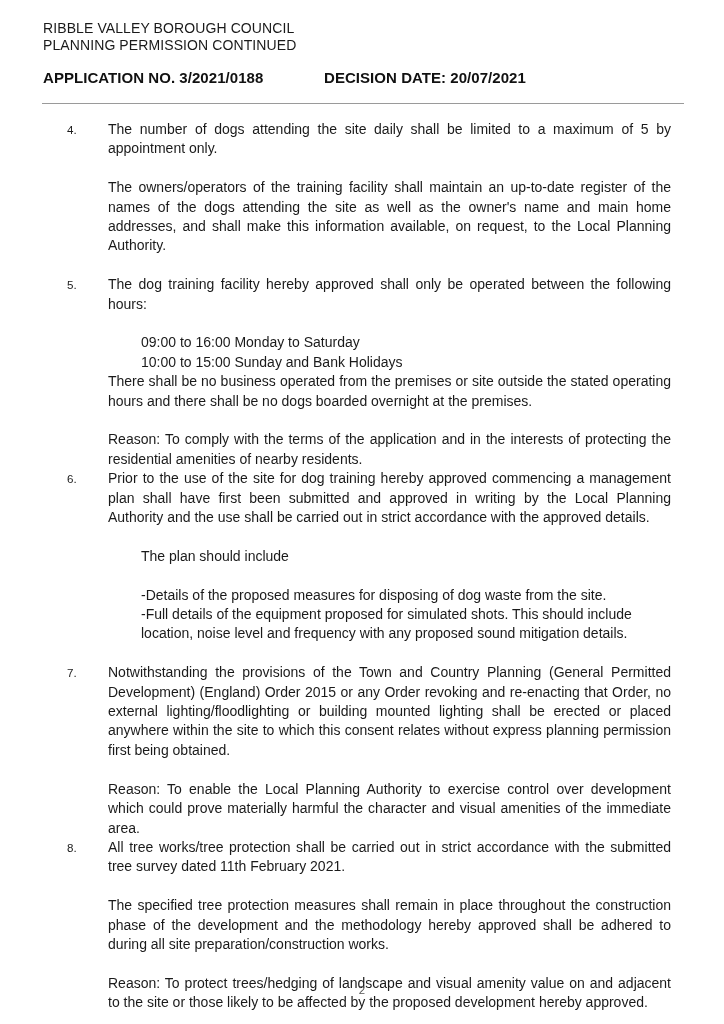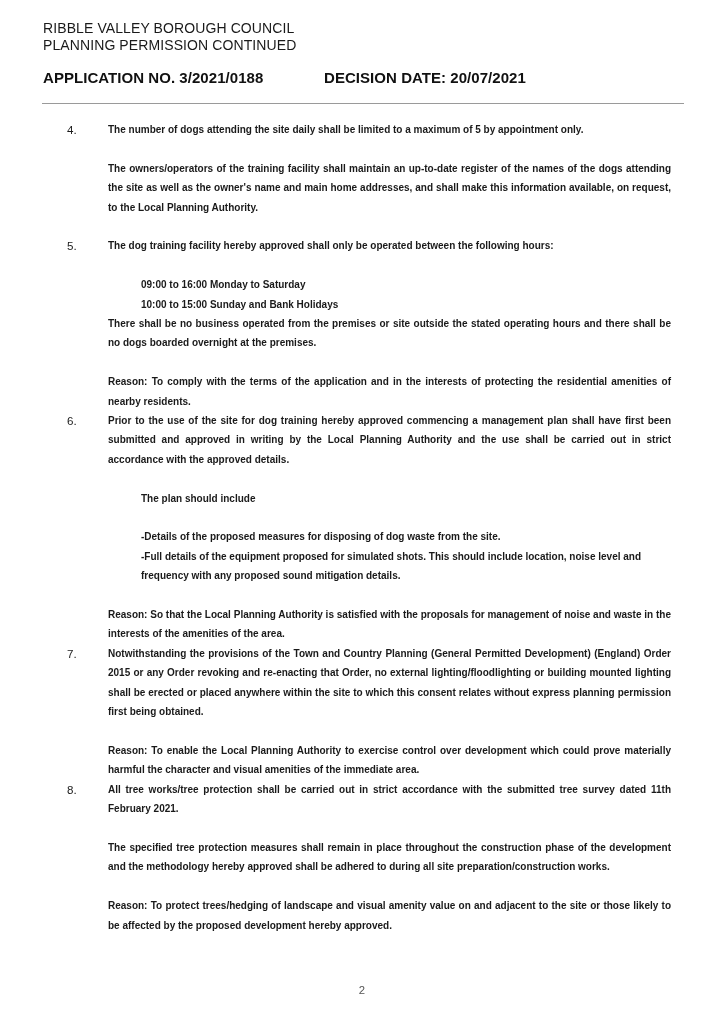--- a/index.html
+++ b/index.html
@@ -85,28 +85,27 @@
   .block .num {
     position: absolute;
     left: 67px;
     top: 0;
     width: 30px;
     font-size: 11.6px;
     line-height: 19.4px;
     text-align: left;
   }
   .para {
-    font-size: 10px;
+    font-size: 14px;
     line-height: 19.4px;
     margin: 0;
     text-align: justify;
     text-justify: inter-word;
     color: #1a1a1a;
     hyphens: none;
-    font-weight: bold;
   }
   .para.left {
     text-align: left;
     margin-left: 33px;
   }
   .spacer {
     height: 19.4px;
   }
 
   .page-number {
@@ -156,21 +155,20 @@
       </div>
       <div class="block">
         <div class="num">6.</div>
         <p class="para">Prior to the use of the site for dog training hereby approved commencing a management plan shall have first been submitted and approved in writing by the Local Planning Authority and the use shall be carried out in strict accordance with the approved details.</p>
         <div class="spacer"></div>
         <p class="para left">The plan should include</p>
         <div class="spacer"></div>
         <p class="para left">-Details of the proposed measures for disposing of dog waste from the site.</p>
         <p class="para left">-Full details of the equipment proposed for simulated shots. This should include location, noise level and frequency with any proposed sound mitigation details.</p>
         <div class="spacer"></div>
-        <p class="para">Reason: So that the Local Planning Authority is satisfied with the proposals for management of noise and waste in the interests of the amenities of the area.</p>
       </div>
       <div class="block">
         <div class="num">7.</div>
         <p class="para">Notwithstanding the provisions of the Town and Country Planning (General Permitted Development) (England) Order 2015 or any Order revoking and re-enacting that Order, no external lighting/floodlighting or building mounted lighting shall be erected or placed anywhere within the site to which this consent relates without express planning permission first being obtained.</p>
         <div class="spacer"></div>
         <p class="para">Reason: To enable the Local Planning Authority to exercise control over development which could prove materially harmful the character and visual amenities of the immediate area.</p>
       </div>
       <div class="block">
         <div class="num">8.</div>
         <p class="para">All tree works/tree protection shall be carried out in strict accordance with the submitted tree survey dated 11th February 2021.</p>

